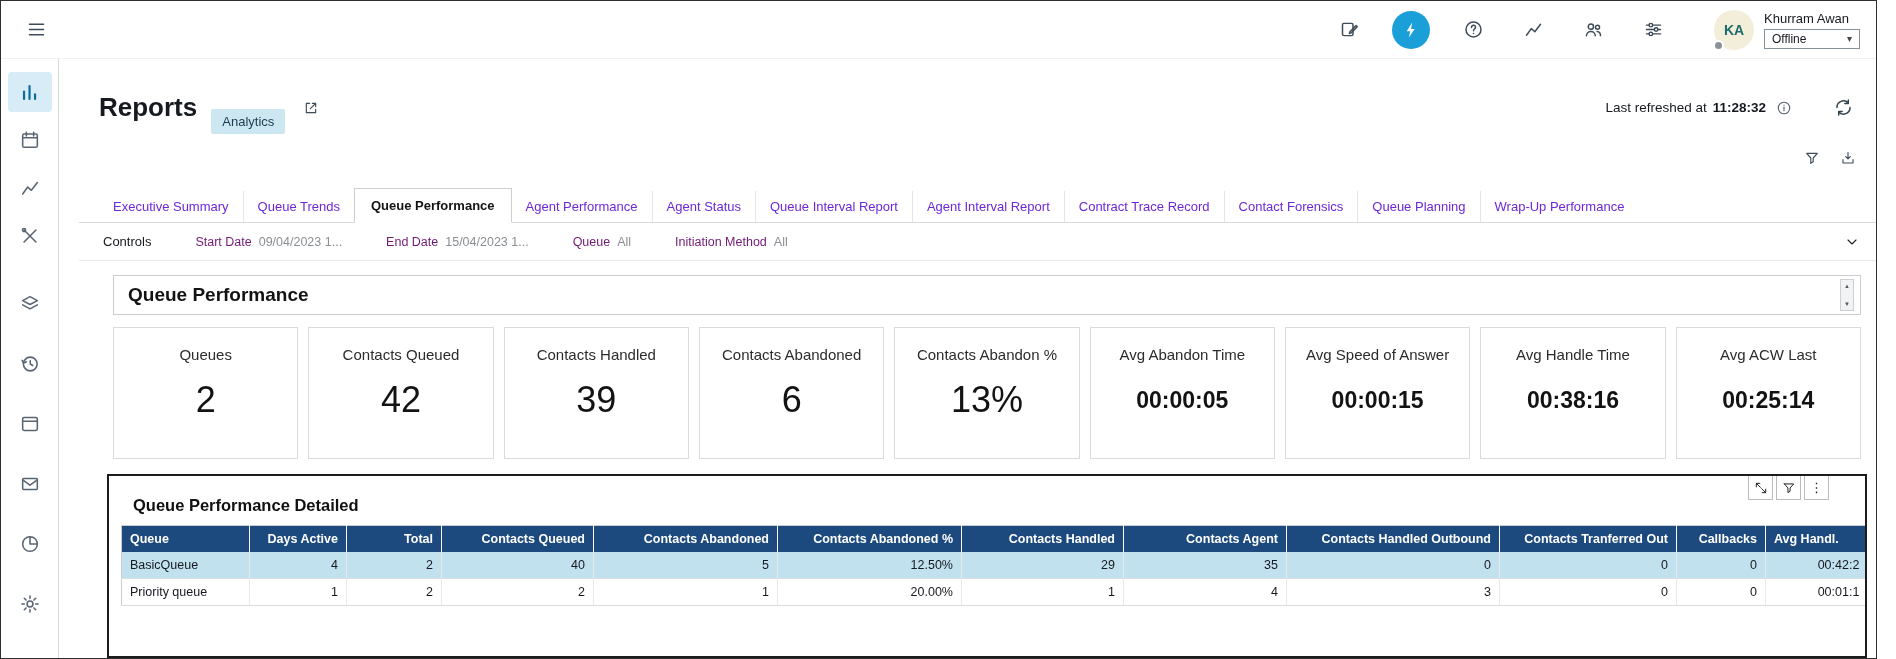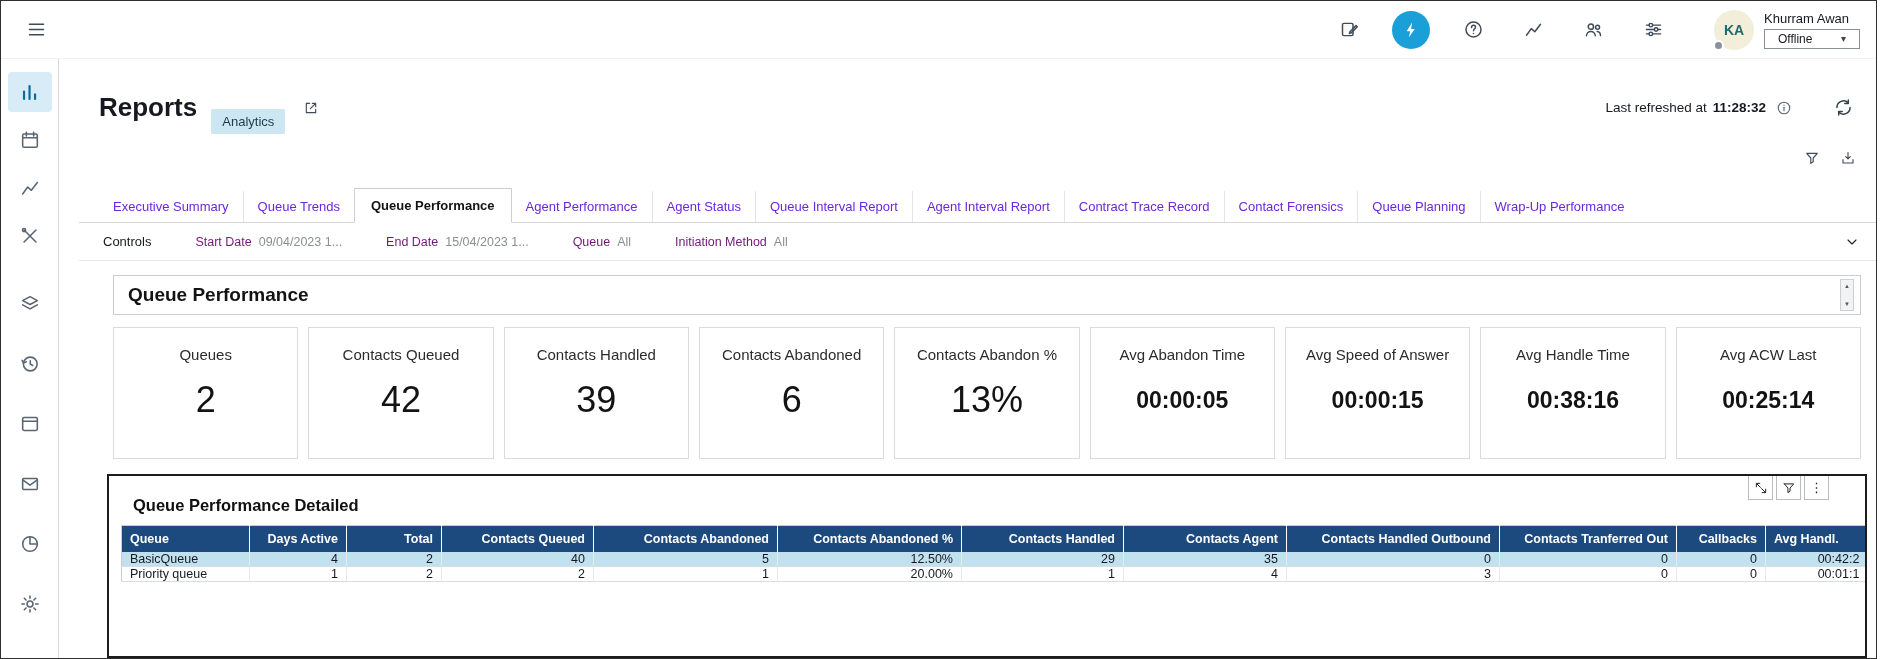--- a/index.html
+++ b/index.html
@@ -50,21 +50,21 @@
   .status-dot {
     position: absolute; left: -1px; bottom: -1px;
     width: 11px; height: 11px; border-radius: 50%;
     background: #8b9198; border: 2px solid #fff;
   }
   .user-meta { display: flex; flex-direction: column; gap: 3px; }
   .user-name { font-size: 13px; color: #16191f; }
   .status-select {
     border: 1px solid #87919a; background: #fff;
     font-size: 12px; color: #16191f;
-    width: 96px; padding: 2px 13px;
+    width: 96px; padding: 2px 7px;
     display: flex; align-items: center; justify-content: space-between;
     cursor: pointer;
   }
   .status-select .caret { font-size: 10px; color: #444; }
 
   
   .body { flex: 1; display: flex; min-height: 0; gap: 20px; }
 
   .sidebar {
     flex: 0 0 58px; border-right: 1px solid #d6dadd;
@@ -181,21 +181,21 @@
     background: #1c4a7e; color: #fff;
     font-size: 12.5px; font-weight: bold;
     padding: 6px 8px; text-align: right;
     border-left: 1px solid rgba(255,255,255,0.25);
     white-space: nowrap; overflow: hidden;
   }
   .qtable th.col-first { text-align: left; border-left: none; }
   .qtable th.col-last { text-align: left; }
   .qtable td {
     font-size: 12.5px; color: #16191f;
-    padding: 0 8px; text-align: right;
+    padding: 6px 8px; text-align: right;
     border-bottom: 1px solid #d9dde1; border-left: 1px solid #e7eaec;
     white-space: nowrap; overflow: hidden; background: #fff;
   }
   .qtable td.col-first { text-align: left; border-left: none; }
   .qtable td.col-last { text-align: center; }
   .qtable tr.highlight td { background: #c1e1ee; }
 </style>
 </head>
 <body>
 

